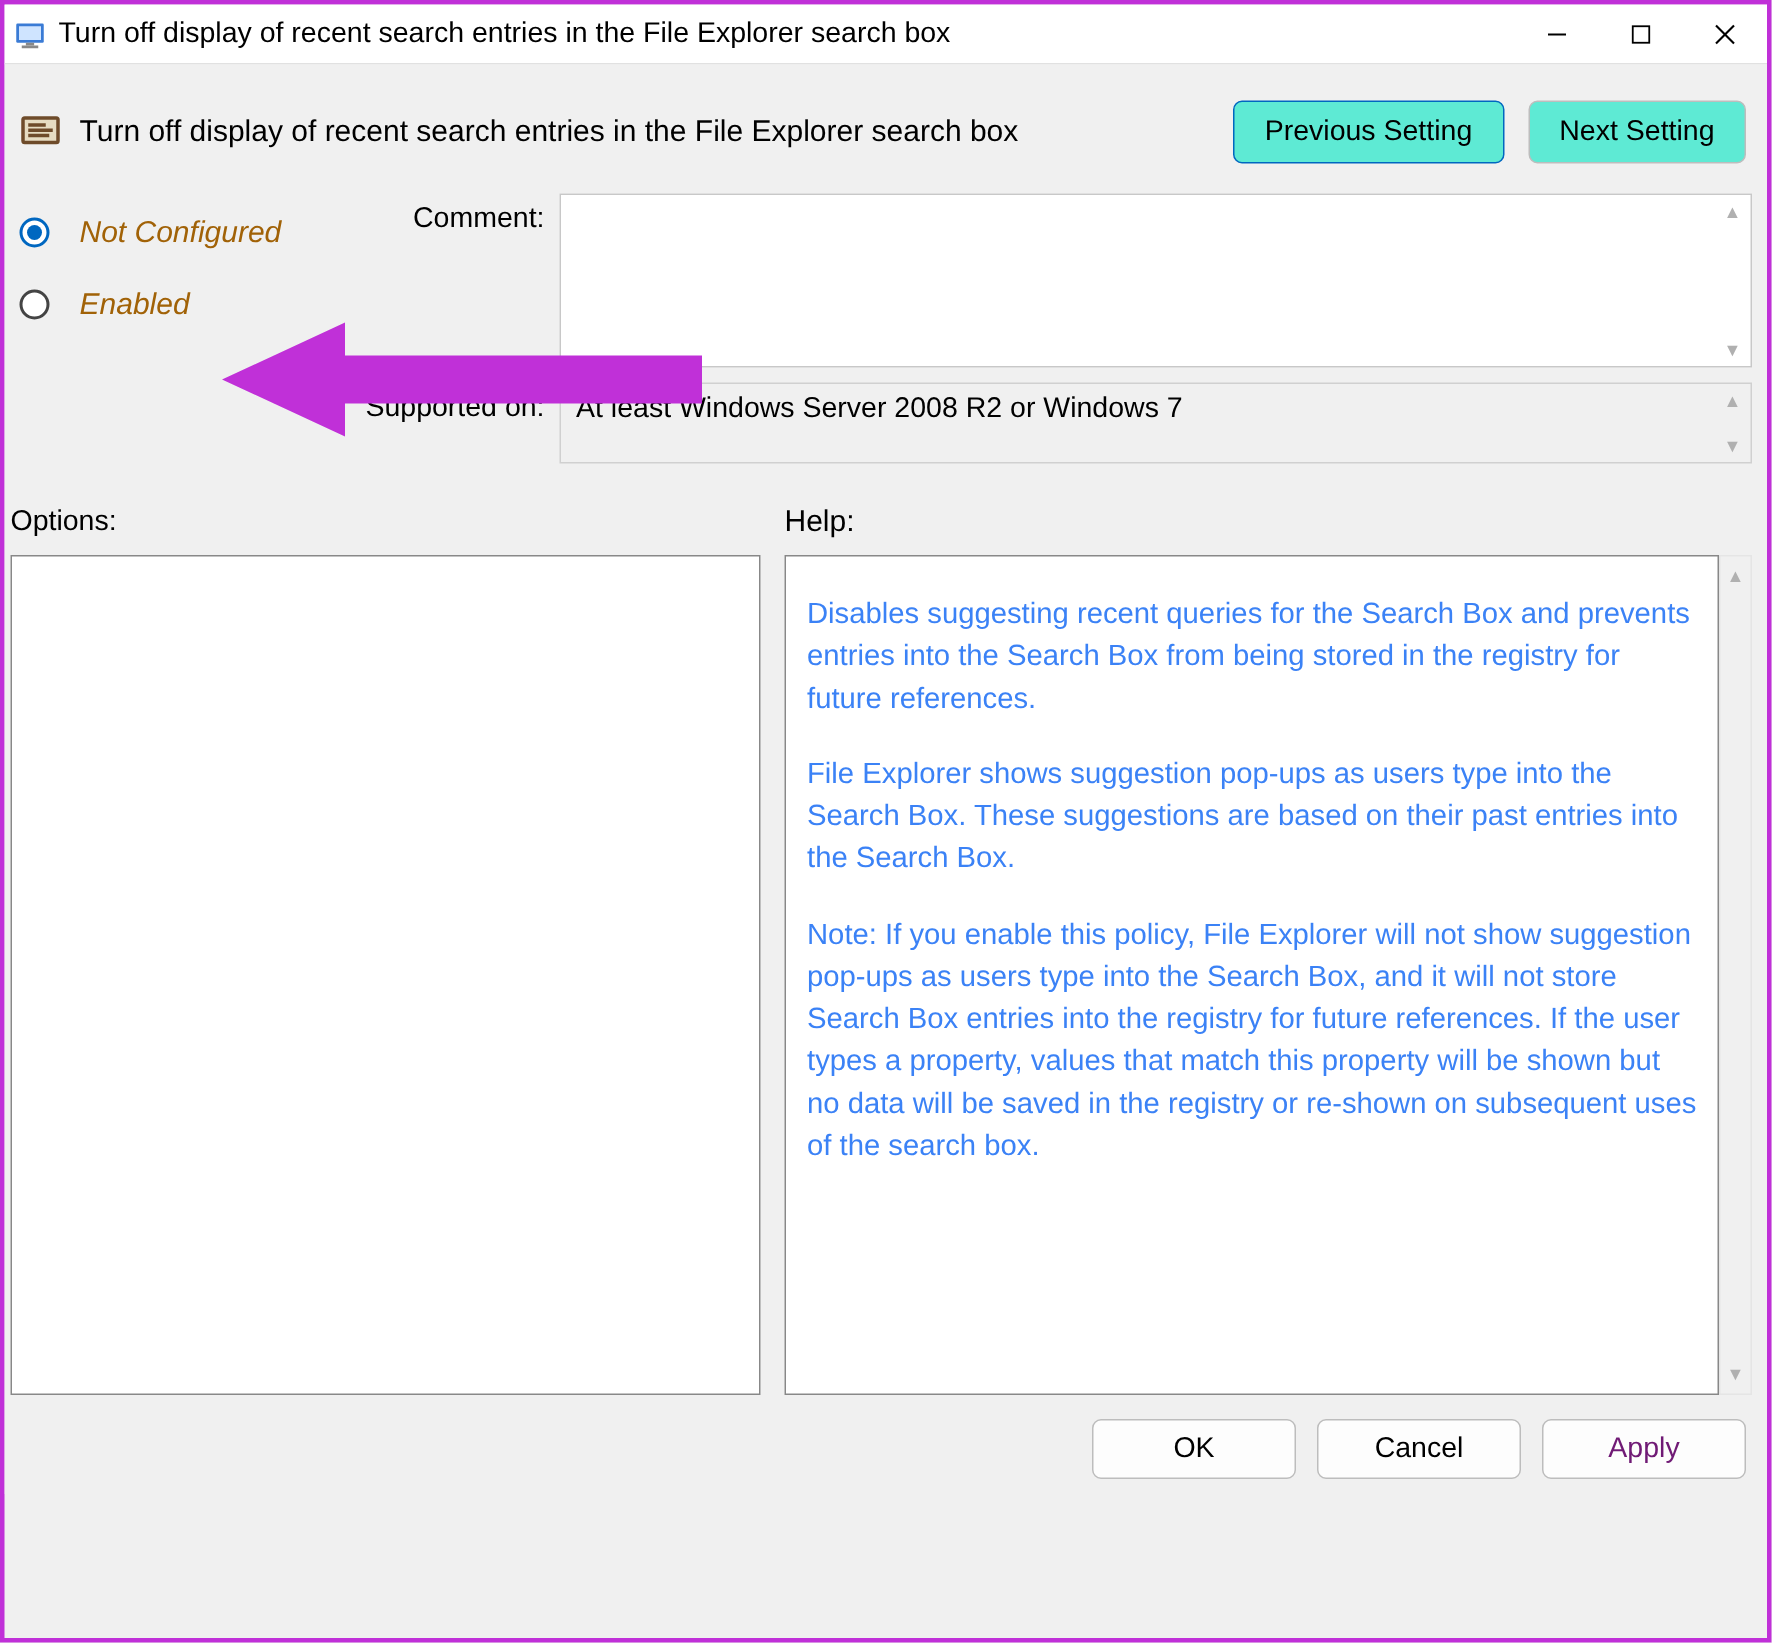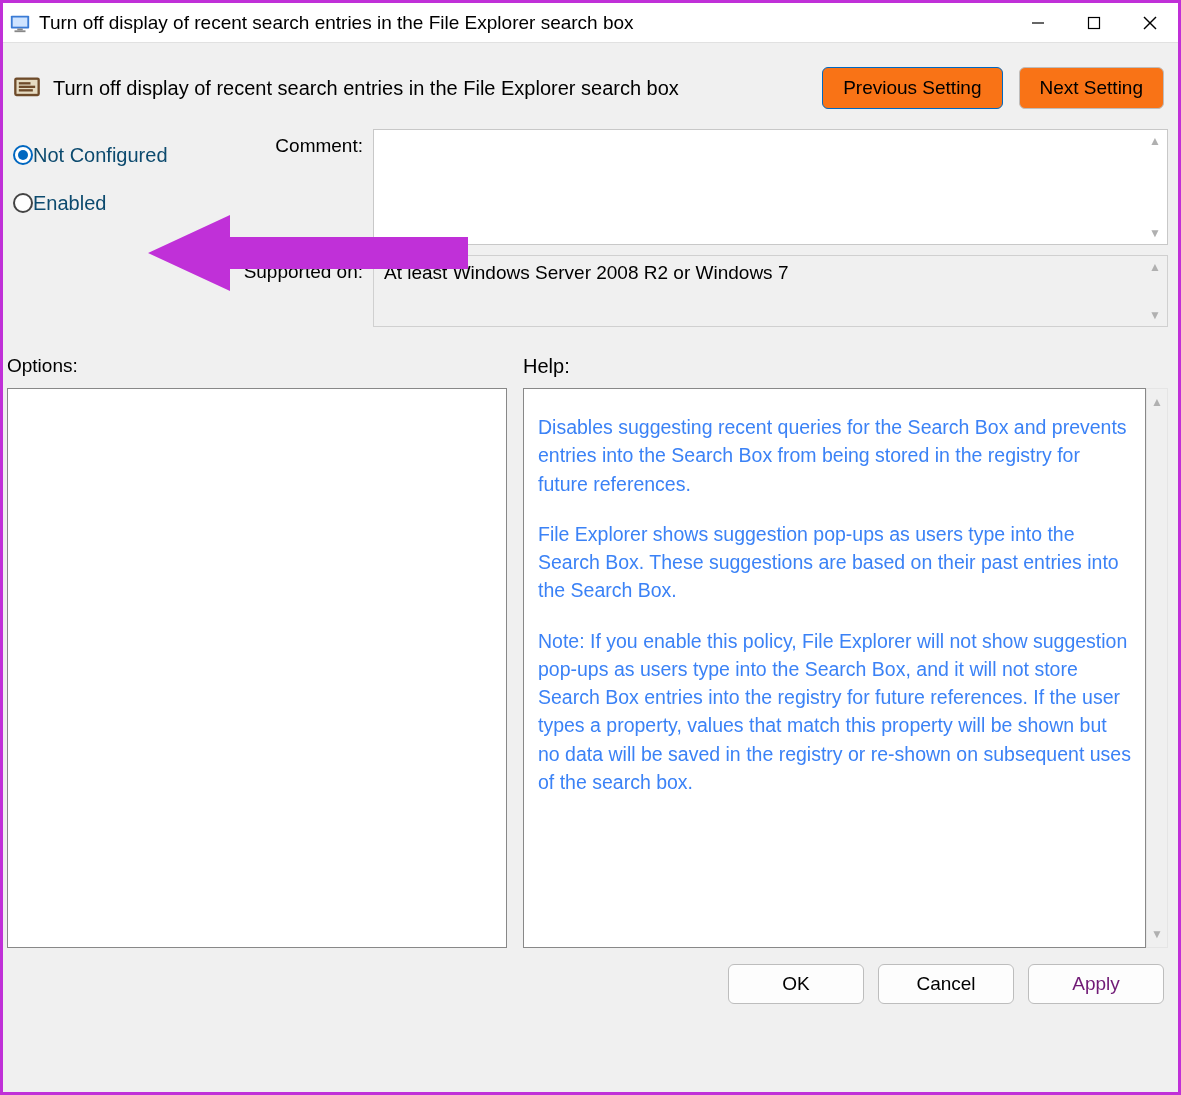--- a/index.html
+++ b/index.html
@@ -44,43 +44,44 @@
   .policy-title {
     flex: 1;
     font-size: 20px;
     color: #000;
   }
   .nav-btn {
     height: 42px;
     padding: 0 20px;
     border: 1px solid #bdbdbd;
     border-radius: 6px;
-    background: #f97316;
+    background: #5eead4;
     font-size: 19px;
     color: #000;
     display: flex; align-items: center; justify-content: center;
     white-space: nowrap;
   }
   .nav-btn.prev { border-color: #0067c0; }
   .nav-row { display: flex; gap: 16px; }
   .settings-row {
     display: flex;
     padding: 0 10px;
   }
   .radios {
     width: 200px;
     padding-top: 2px;
   }
   .radio-item {
     display: flex;
     align-items: center;
     height: 48px;
-    gap: 0;
-    color: #0c4a6e;
+    gap: 20px;
+    color: #a16207;
     font-size: 20px;
+    font-style: italic;
   }
   .radio-circle {
     width: 20px; height: 20px;
     border: 2px solid #444;
     border-radius: 50%;
     display: flex; align-items: center; justify-content: center;
     background: #fff;
   }
   .radio-circle.selected {
     border-color: #0067c0;
@@ -117,21 +118,21 @@
     right: 4px;
     width: 14px;
     color: #b0b0b0;
     font-size: 12px;
     user-select: none;
   }
   .scroll-stub.up { top: 4px; }
   .scroll-stub.down { bottom: 4px; }
   .supported-box {
     flex: 1;
-    height: 72px;
+    height: 54px;
     border: 1px solid #d0d0d0;
     background: #f0f0f0;
     padding: 6px 10px;
     font-size: 19px;
     position: relative;
   }
   .section-labels {
     display: flex;
     padding: 18px 10px 10px 4px;
   }

